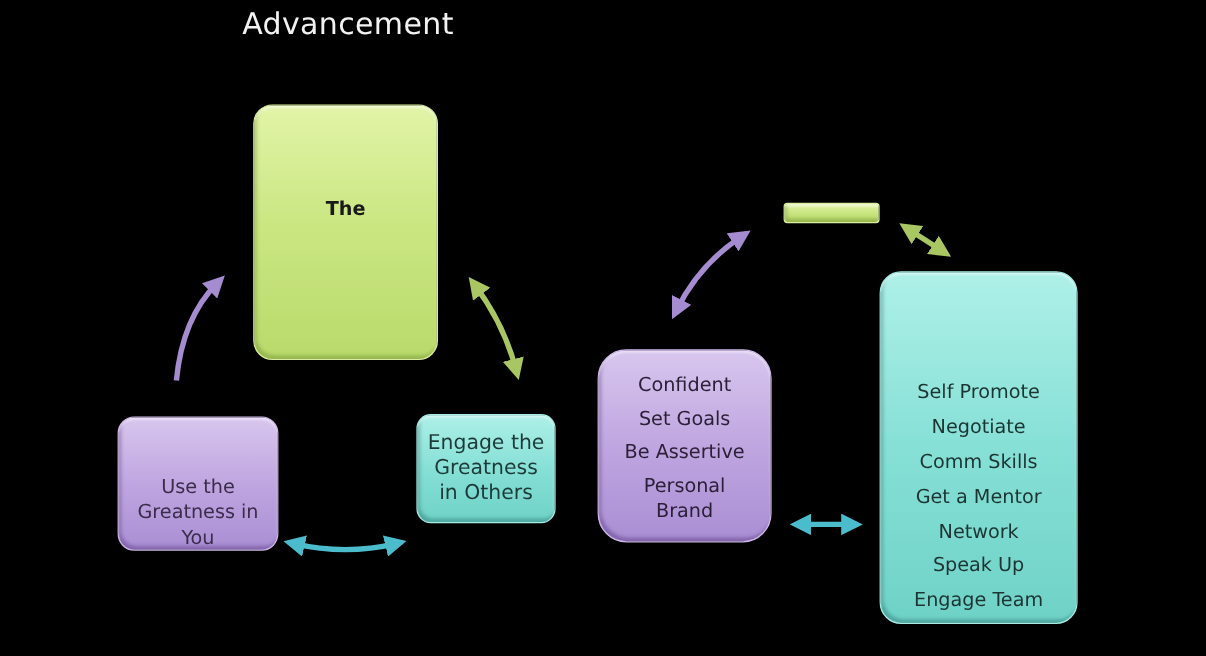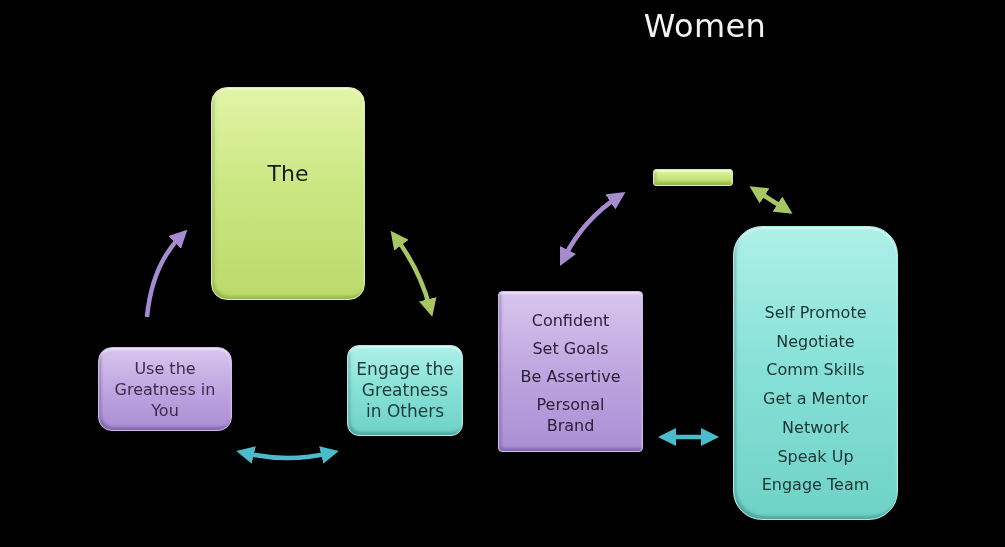--- a/index.html
+++ b/index.html
@@ -13,47 +13,47 @@
            align-items: center; justify-content: center; text-align: center; color: #222;
            border-radius: 14px; font-family: "DejaVu Sans", sans-serif; }
     .green { background: linear-gradient(180deg, #e2f4a8 0%, #cbe783 45%, #b9da6b 100%);
              border: 1px solid #d8ee9c; box-shadow: inset 0 2px 2px rgba(255,255,255,0.5), inset 2px -3px 3px rgba(90,120,30,0.35); }
     .purple { background: linear-gradient(180deg, #d8c6ee 0%, #bfa6e0 50%, #aa8ed4 100%);
               border: 1px solid #cfb9ea; box-shadow: inset 0 2px 2px rgba(255,255,255,0.45), inset 2px -3px 3px rgba(60,30,100,0.35); }
     .teal { background: linear-gradient(180deg, #aef0e8 0%, #86e0d6 50%, #6fd2c7 100%);
             border: 1px solid #a6ece4; box-shadow: inset 0 2px 2px rgba(255,255,255,0.5), inset 2px -3px 3px rgba(20,90,85,0.35); }
 
     #box-missing { left: 211px; top: 87px; width: 154px; height: 213px; border-radius: 16px; }
-    #box-missing span { font-weight: normal; font-size: 22px; line-height: 27px; color: #1a1a1a; display: block; text-align: center; }
+    #box-missing span { font-weight: bold; font-size: 16px; line-height: 27px; color: #1a1a1a; display: block; text-align: center; }
     #box-missing .inner { margin-top: -40px; }
 
-    #box-you { left: 98px; top: 347px; width: 134px; height: 84px; font-size: 16px; line-height: 21px; color: #3a2c4a; }
+    #box-you { left: 98px; top: 347px; width: 134px; height: 112px; font-size: 16px; line-height: 21px; color: #3a2c4a; justify-content: flex-end; }
     #box-others { left: 347px; top: 345px; width: 116px; height: 91px; font-size: 17px; line-height: 21px; color: #1d3a38; border-radius: 12px; }
 
-    #box-personal { left: 498px; top: 291px; width: 145px; height: 161px; font-size: 16px; line-height: 21px; color: #2c2038; border-radius: 4px; justify-content: flex-start; padding-top: 18px; }
+    #box-personal { left: 498px; top: 291px; width: 145px; height: 161px; font-size: 16px; line-height: 21px; color: #2c2038; border-radius: 24px; justify-content: flex-start; padding-top: 18px; }
     #box-personal .item { margin-bottom: 7px; }
     #box-personal .item.multi { margin-bottom: 0; }
 
     #box-bar { left: 653px; top: 169px; width: 80px; height: 17px; border-radius: 3px; }
 
-    #box-external { left: 733px; top: 226px; width: 165px; height: 294px; font-size: 16px; color: #1c3533; border-radius: 29px; justify-content: center; padding-top: 61px; }
+    #box-external { left: 733px; top: 226px; width: 165px; height: 294px; font-size: 16px; color: #1c3533; border-radius: 18px; justify-content: flex-end; padding-top: 61px; }
     #box-external .item { line-height: 20px; margin-bottom: 8.8px; }
 
     .item { display: block; }
     svg.arrows { position: absolute; left: 0; top: 0; }
     #footer { position: absolute; left: 395px; top: 540px; width: 220px; font-size: 9px; color: #777; text-align: center; white-space: nowrap; }
   </style>
 </head>
 <body>
 
 <div class="title" id="t-left">
+  <div>Advancement</div>
 </div>
 
 <div class="title" id="t-right">
-  <div>Women</div>
 </div>
 
 <div class="box green" id="box-missing">
   <div class="inner">
     <span>The</span>
   </div>
 </div>
 
 <div class="box purple" id="box-you">
   <span class="item">Use the</span>

